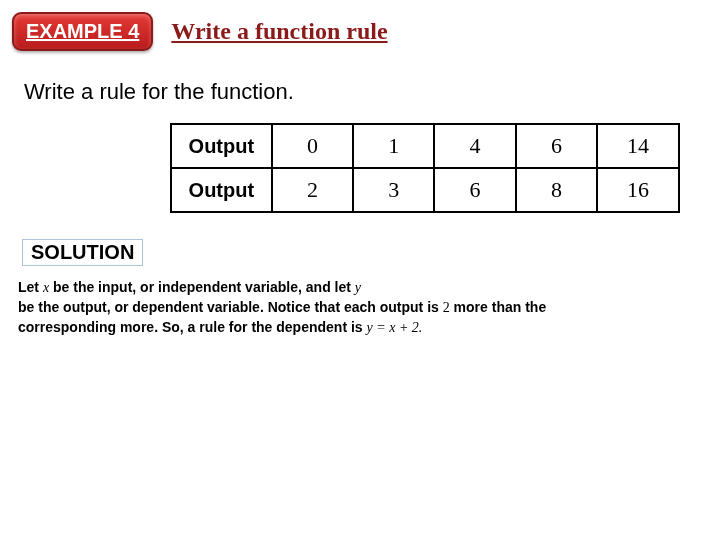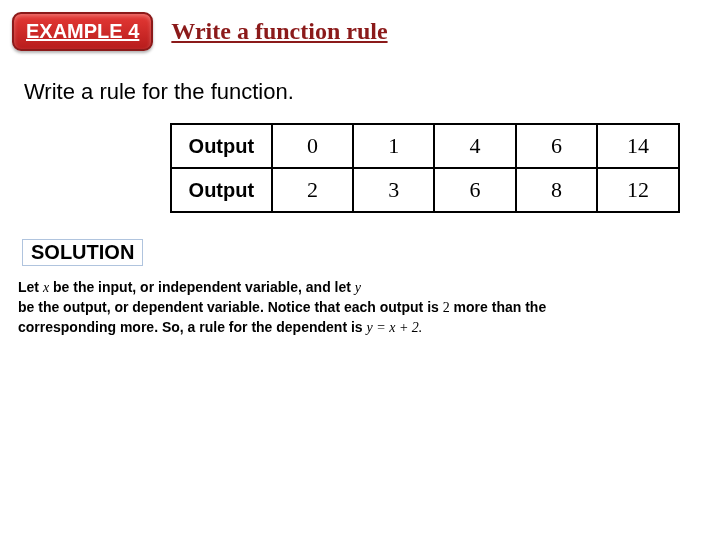--- a/index.html
+++ b/index.html
@@ -111,21 +111,21 @@
       <td>4</td>
       <td>6</td>
       <td>14</td>
     </tr>
     <tr>
       <td class="rowlabel">Output</td>
       <td>2</td>
       <td>3</td>
       <td>6</td>
       <td>8</td>
-      <td>12</td>
+      <td>16</td>
     </tr>
   </tbody>
     </table>
 </div>
 
 <div class="solution-label">SOLUTION</div>
 
 <div class="explanation">
   <span class="b">Let </span><span class="it">x</span><span class="b"> be the input, or independent variable,</span><span class="b"> and let </span><span class="it">y</span><br>
   <span class="b"> be the output, or dependent variable.</span><span class="b"> Notice that each output is </span><span class="tnum">2</span><span class="b"> more than the</span><br>

